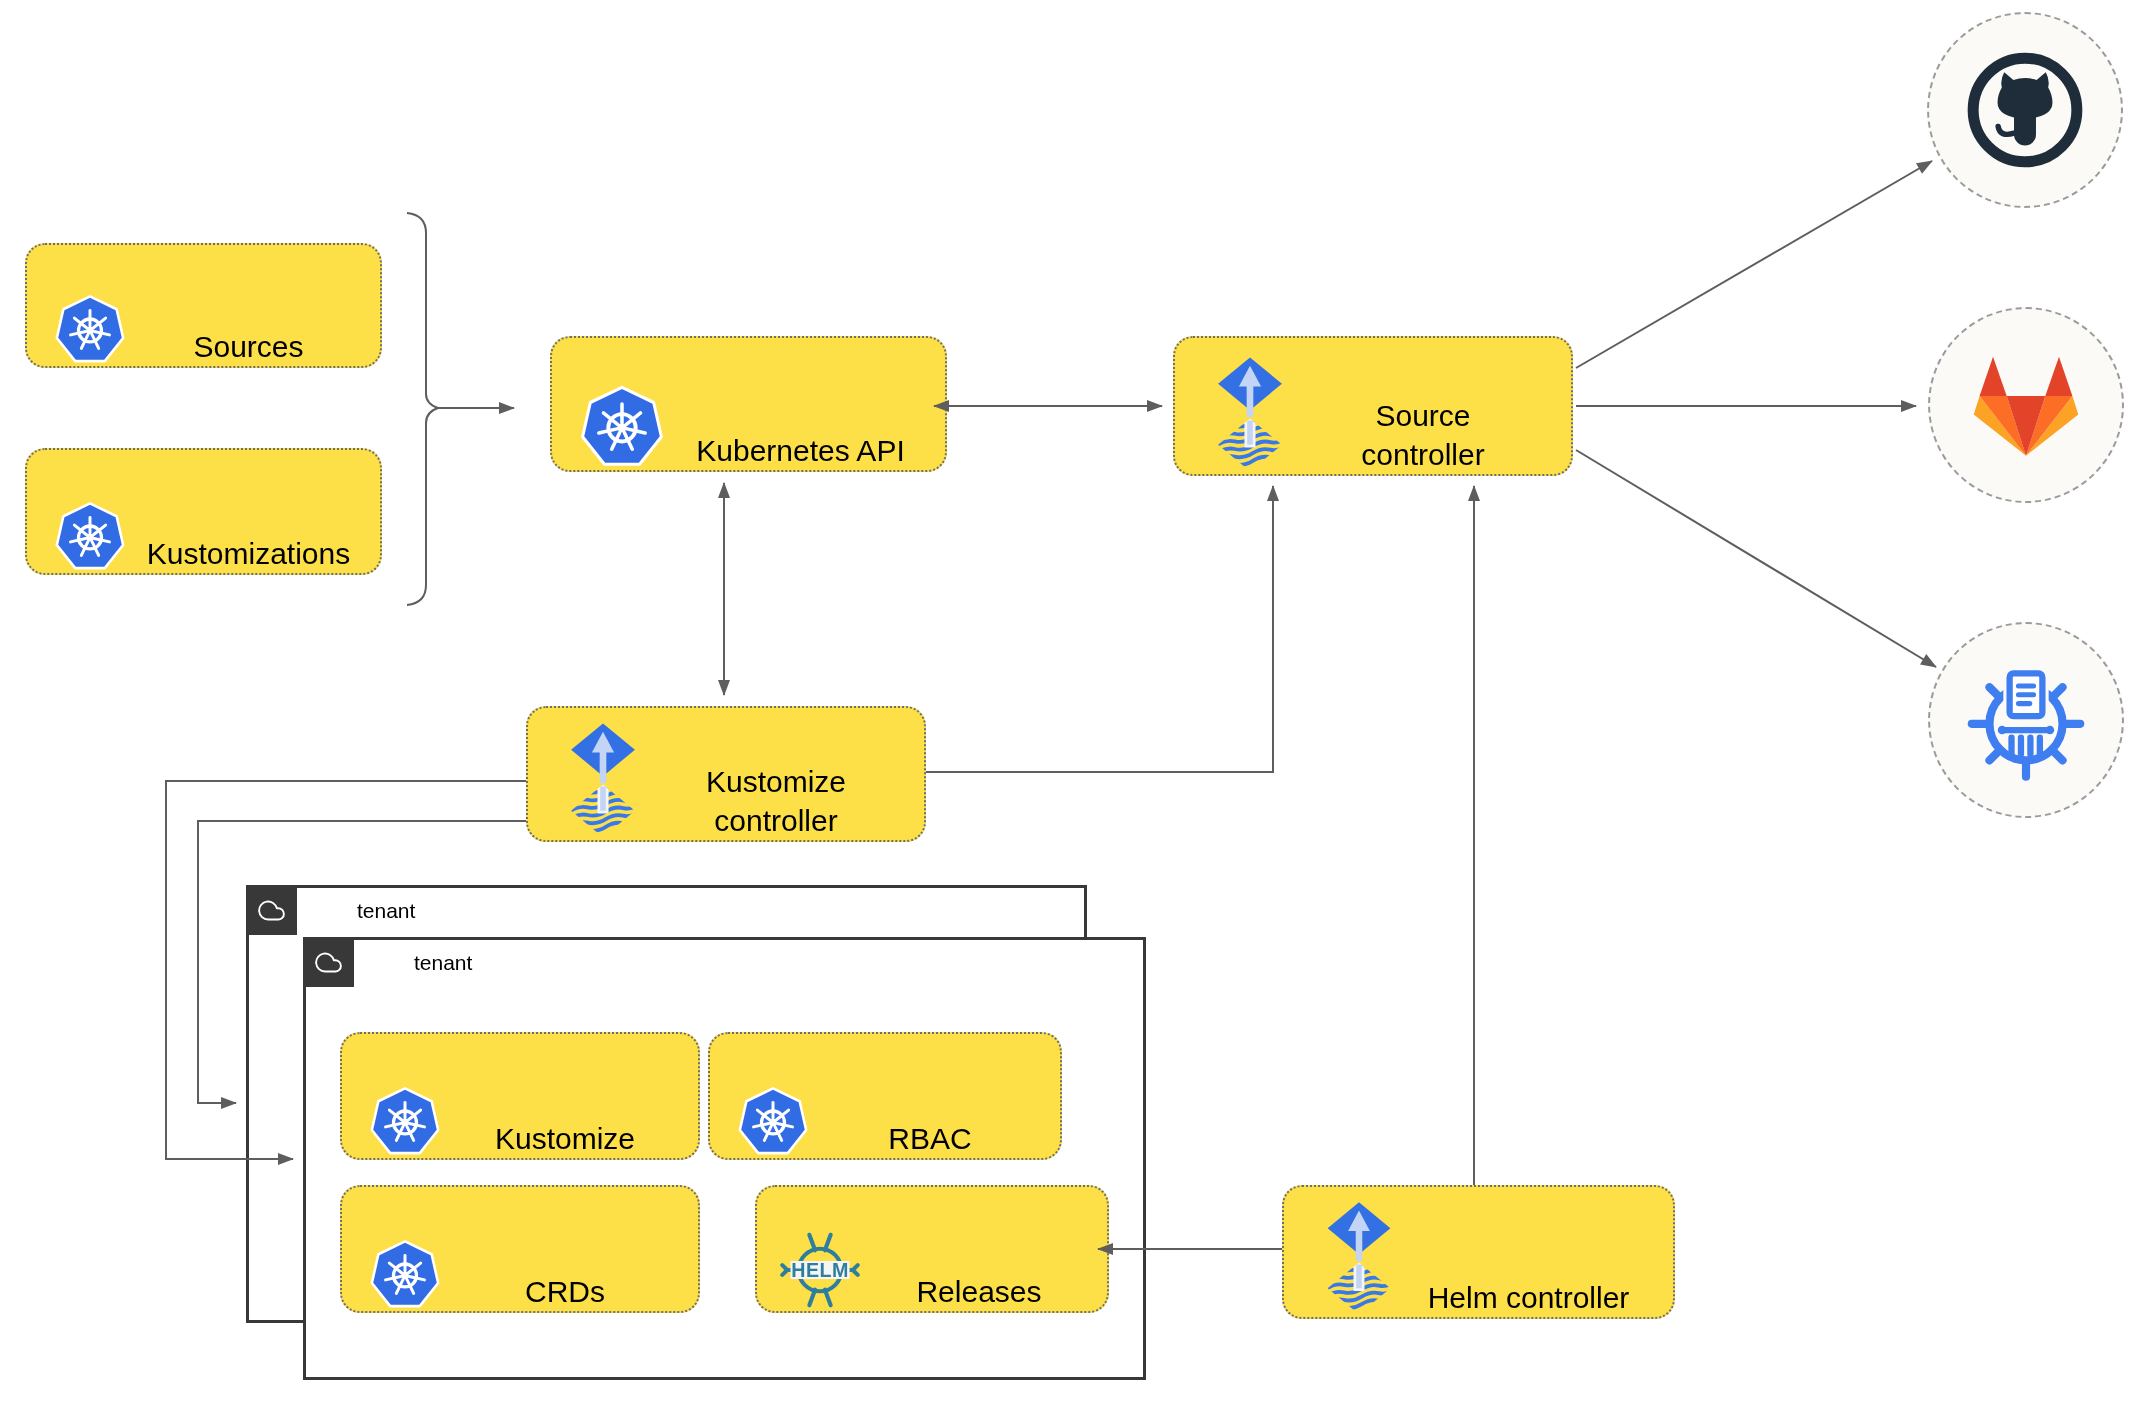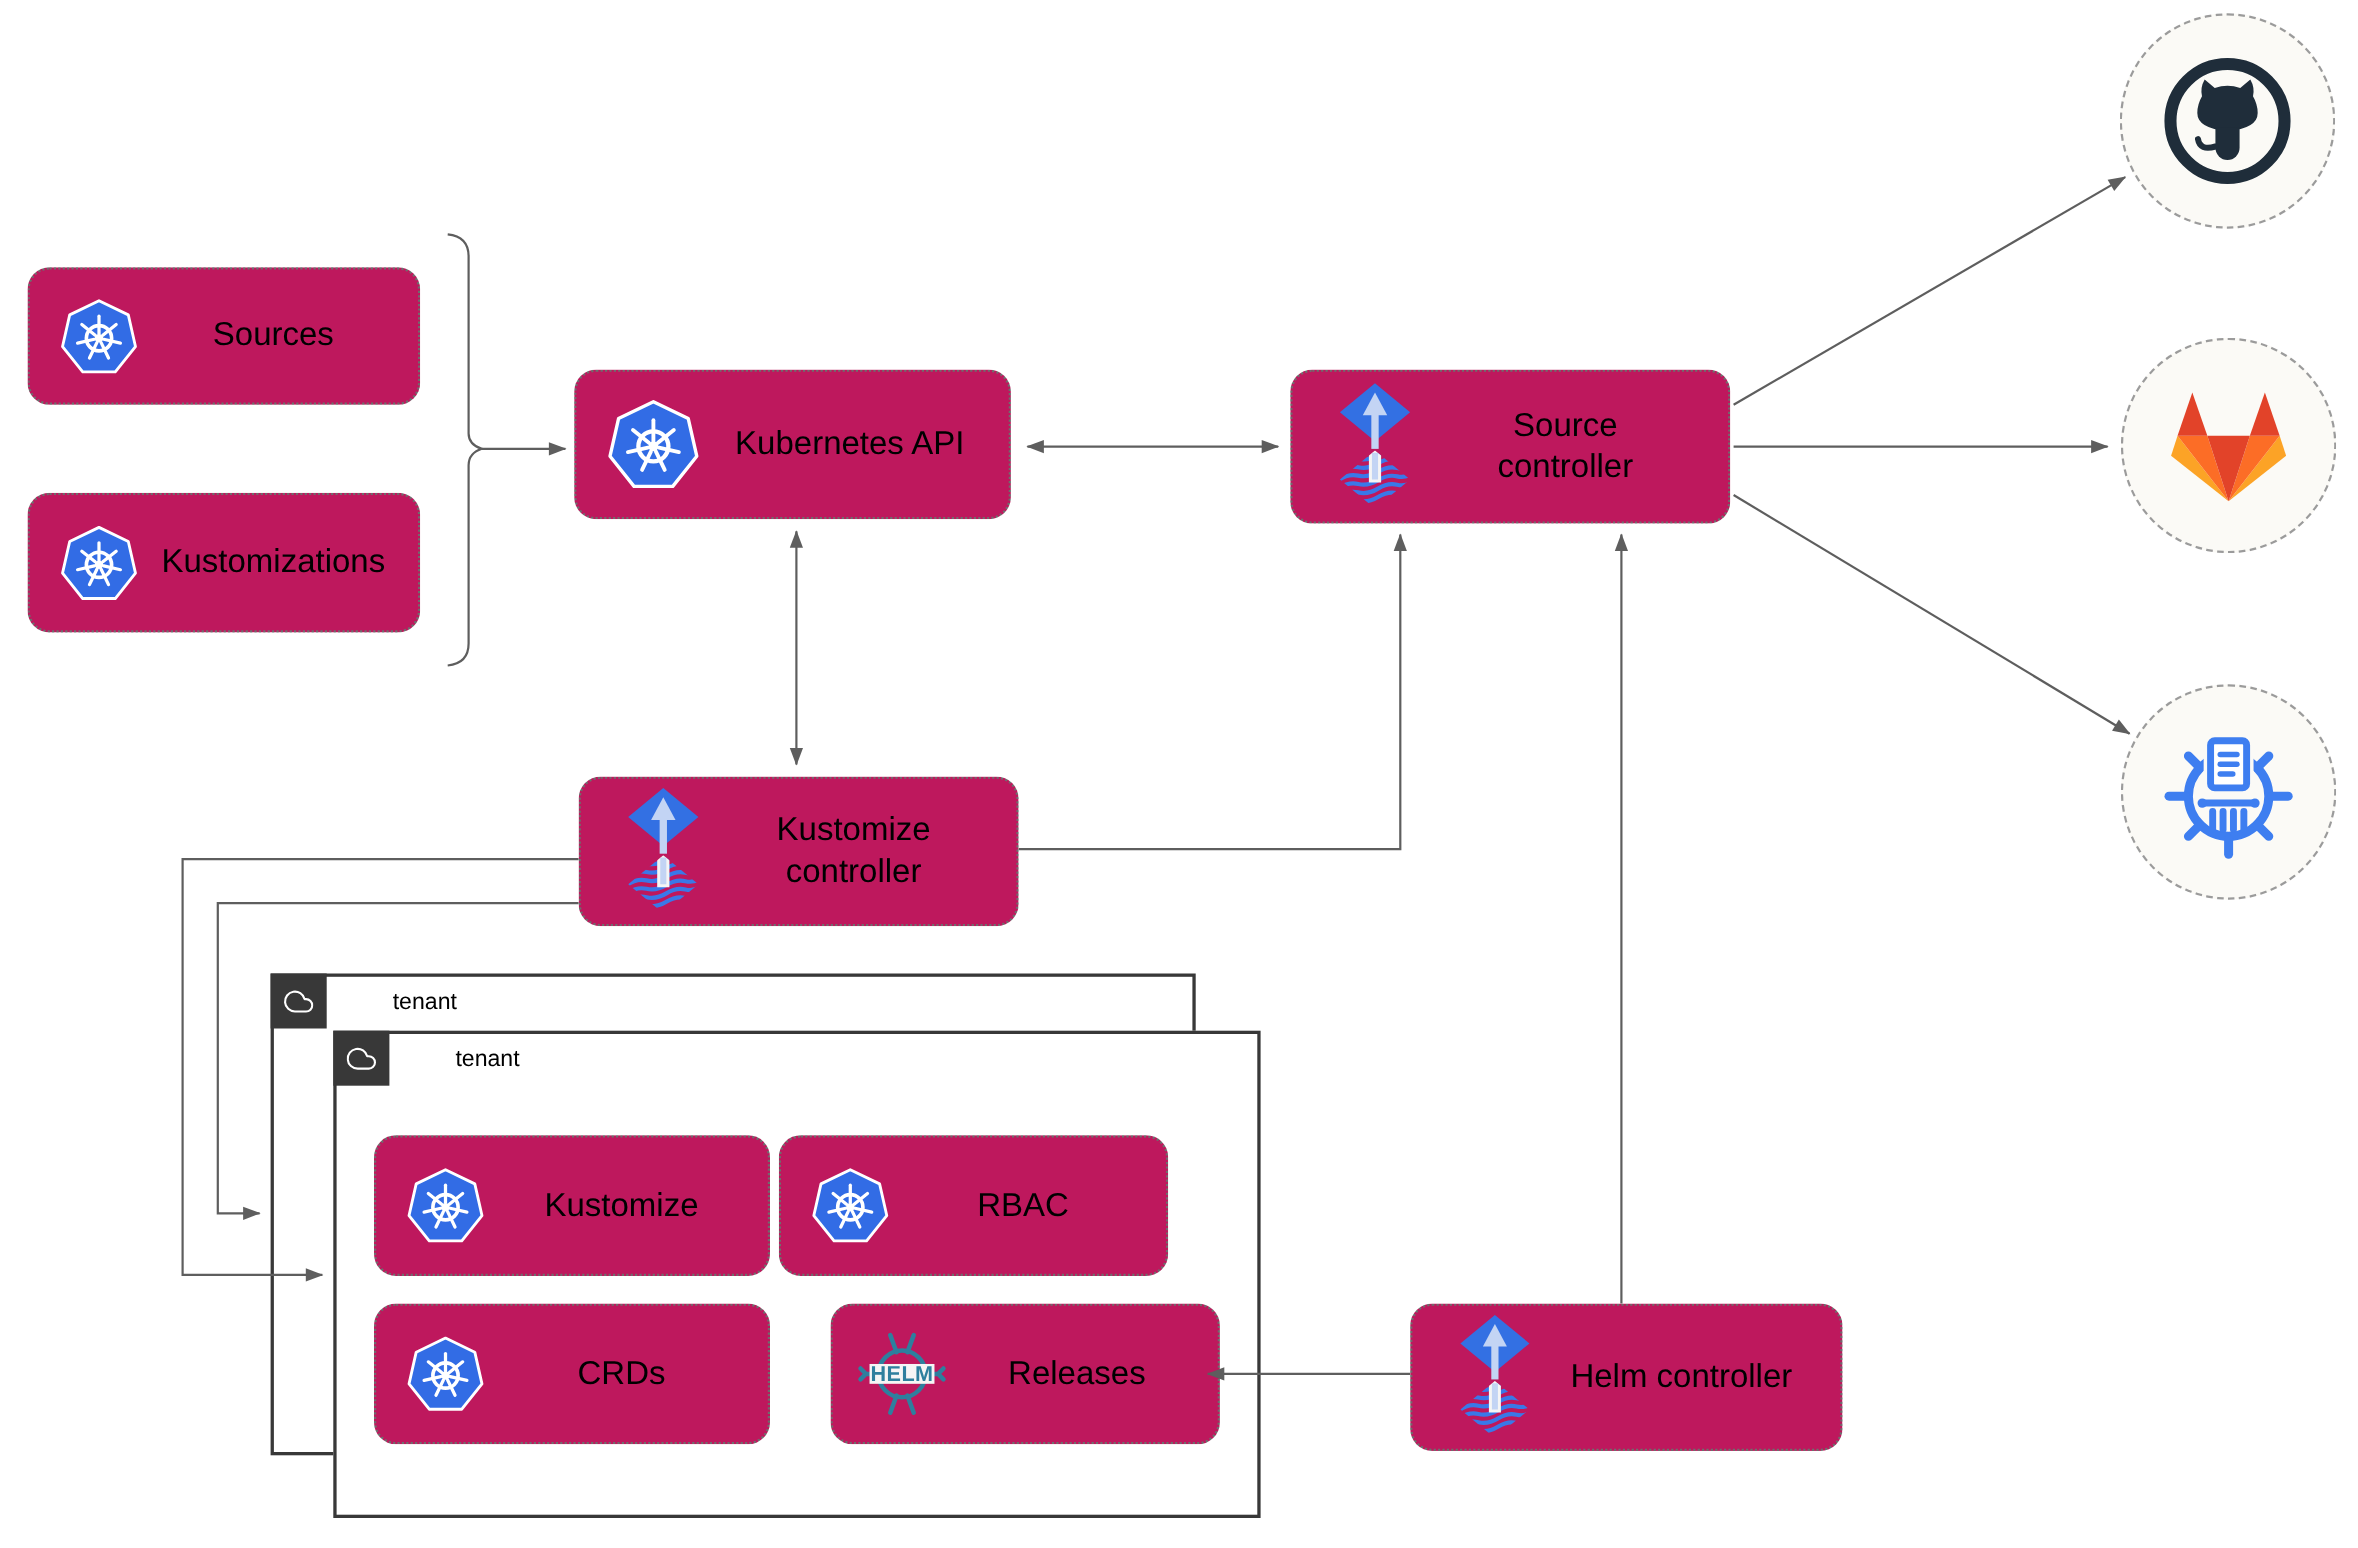--- a/index.html
+++ b/index.html
@@ -2,22 +2,22 @@
 <html><head>
 <meta charset="utf-8">
 <style>
   html,body{margin:0;padding:0;background:#ffffff;}
   .canvas{
     position:relative;width:2144px;height:1407px;background:#ffffff;
     font-family:"Liberation Sans",sans-serif;color:#000;overflow:hidden;
   }
   
   .node{
-    position:absolute;background:#be185d;border:2px dotted #6e6e6e;border-radius:20px;
-    display:flex;align-items:center;box-sizing:border-box;
+    position:absolute;background:#fde047;border:2px dotted #6e6e6e;border-radius:20px;
+    display:flex;align-items:flex-end;box-sizing:border-box;
   }
   .node .icon{flex:0 0 auto;margin-left:26px;display:block;}
   .node .label{
     flex:1;display:flex;justify-content:center;align-items:center;
     font-size:30px;line-height:1.28;text-align:center;padding-right:10px;
   }
   .node.controller .label .ltext{display:inline-block;max-width:210px;}
   
   .tenant{position:absolute;background:#ffffff;border:3px solid #383838;box-sizing:border-box;}
   .tenant .tab{
@@ -118,21 +118,21 @@
 
   <div class="node" style="left:25px;top:448px;width:357px;height:127px">
     <svg class="icon" width="74" height="74" viewBox="0 0 100 100">
         <use href="#sym-k8s"></use>
       </svg>
     <div class="label">
         <span class="ltext">Kustomizations</span>
       </div>
   </div>
 
-  <div class="node" style="left:522px;top:336px;width:397px;height:136px">
+  <div class="node" style="left:550px;top:336px;width:397px;height:136px">
     <svg class="icon" width="88" height="88" viewBox="0 0 100 100">
         <use href="#sym-k8s"></use>
       </svg>
     <div class="label">
         <span class="ltext">Kubernetes API</span>
       </div>
   </div>
 
   <div class="node controller" style="left:1173px;top:336px;width:400px;height:140px">
     <svg class="icon" width="70" height="118" viewBox="0 0 100 170" style="margin-left:40px">

